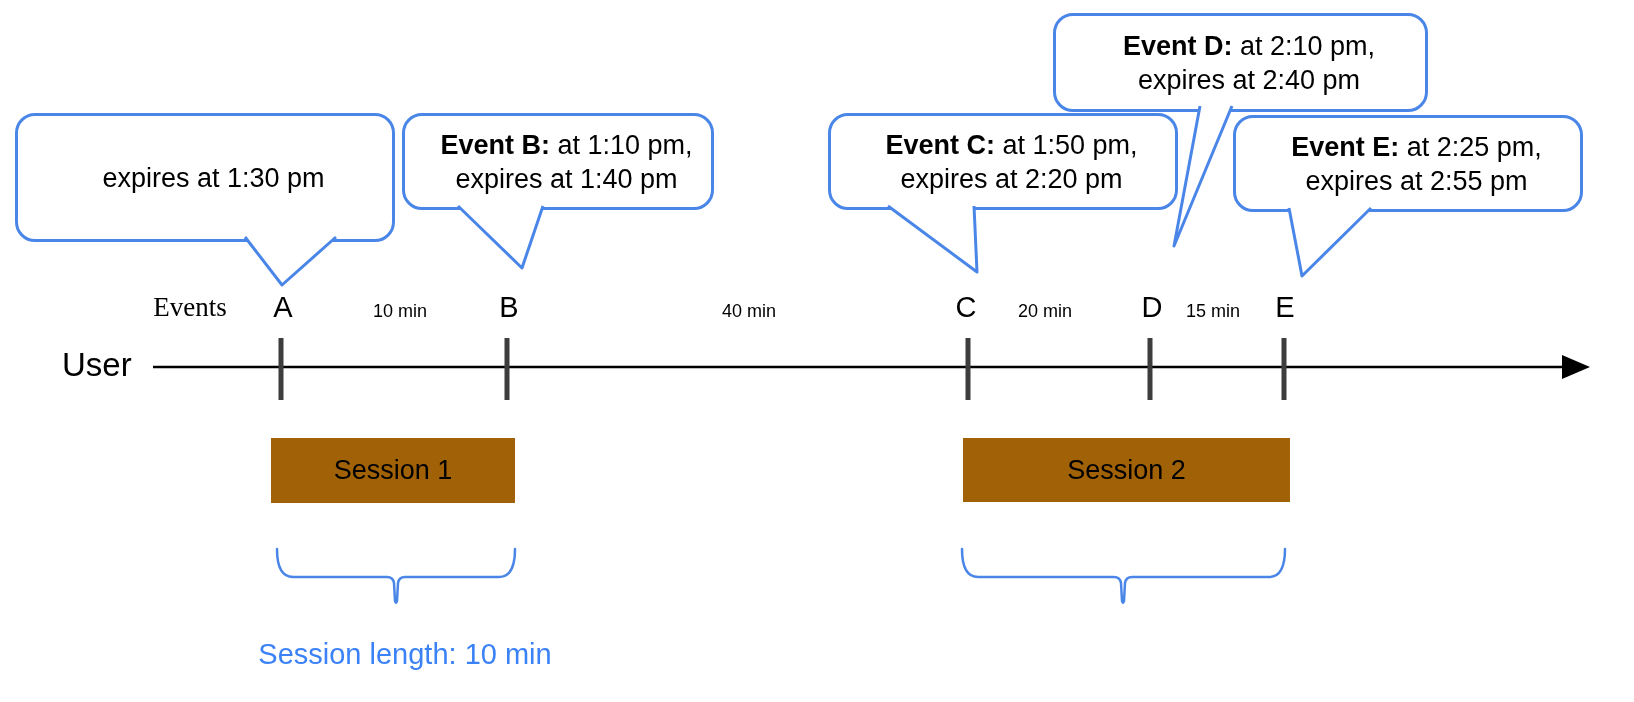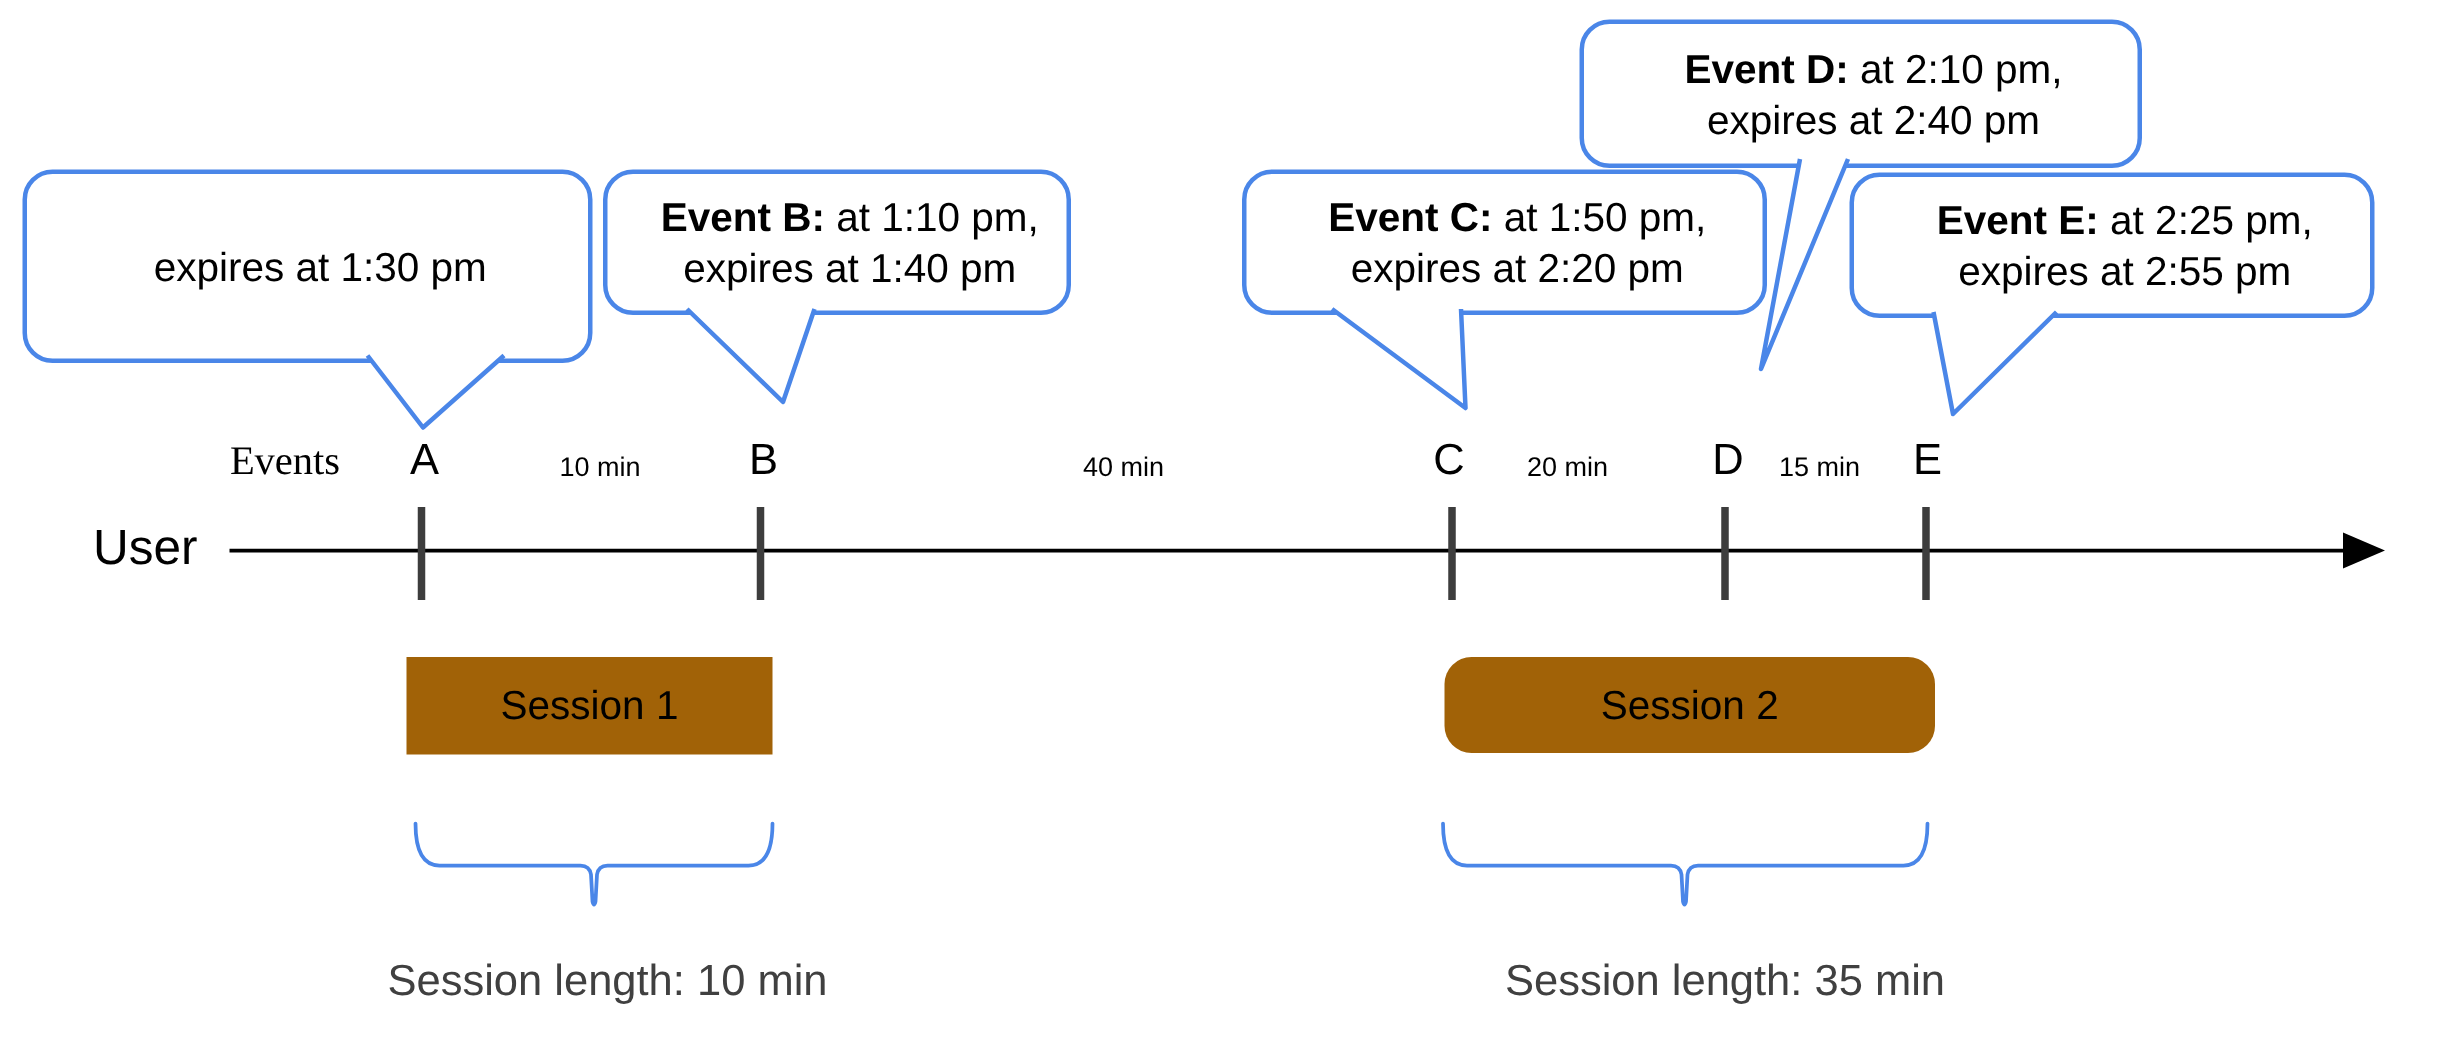--- a/index.html
+++ b/index.html
@@ -26,23 +26,23 @@
   .events-word{left:190px;top:292px;font-size:27px;font-family:Liberation Serif, serif;}
   .evt-letter{top:291px;font-size:29px;}
   .gap-lbl{top:301px;font-size:18px;}
   .user-word{position:absolute;left:62px;top:346px;font-size:33px;z-index:3;white-space:nowrap;}
   
   .session-box{
     position:absolute;background:#a16207;display:flex;align-items:center;justify-content:center;
     font-size:27px;z-index:2;
   }
   .session-1{left:271px;top:438px;width:244px;height:65px;}
-  .session-2{left:963px;top:438px;width:327px;height:64px;border-radius:18px;}
+  .session-2{left:963px;top:438px;width:327px;height:64px;}
   
-  .session-length{position:absolute;transform:translateX(-50%);top:638px;font-size:29px;color:#404040;white-space:nowrap;z-index:2;}
+  .session-length{position:absolute;transform:translateX(-50%);top:638px;font-size:29px;color:#3b82f6;white-space:nowrap;z-index:2;}
   .sl-1{left:405px;}
   .sl-2{left:1150px;}
 </style>
 </head>
 <body>
 
 <div class="canvas">
 
   <div class="bubble bubble-a">
     <div>expires at 1:30 pm</div>
@@ -77,21 +77,20 @@
   <div class="user-word">User</div>
 
   <div class="session-box session-1">
     <span>Session 1</span>
   </div>
   <div class="session-box session-2">
     <span>Session 2</span>
   </div>
 
   <div class="session-length sl-1">Session length: 10 min</div>
-  <div class="session-length sl-2">Session length: 35 min</div>
 
   <svg class="overlay" viewBox="0 0 1634 702">
 
     <path d="M 245,237 L 282,285 L 336,237" fill="#ffffff" stroke="#4a86e8" stroke-width="3" stroke-linejoin="round"></path>
     <path d="M 458,206 L 522,268 L 543,206" fill="#ffffff" stroke="#4a86e8" stroke-width="3" stroke-linejoin="round"></path>
     <path d="M 888,206 L 977,272 L 974,206" fill="#ffffff" stroke="#4a86e8" stroke-width="3" stroke-linejoin="round"></path>
     <path d="M 1200,106 L 1174,246 L 1232,106" fill="#ffffff" stroke="#4a86e8" stroke-width="3" stroke-linejoin="round"></path>
     <path d="M 1289,208 L 1302,276 L 1371,208" fill="#ffffff" stroke="#4a86e8" stroke-width="3" stroke-linejoin="round"></path>
 
     <line x1="153" y1="367" x2="1562" y2="367" stroke="#000000" stroke-width="2.5"></line>

